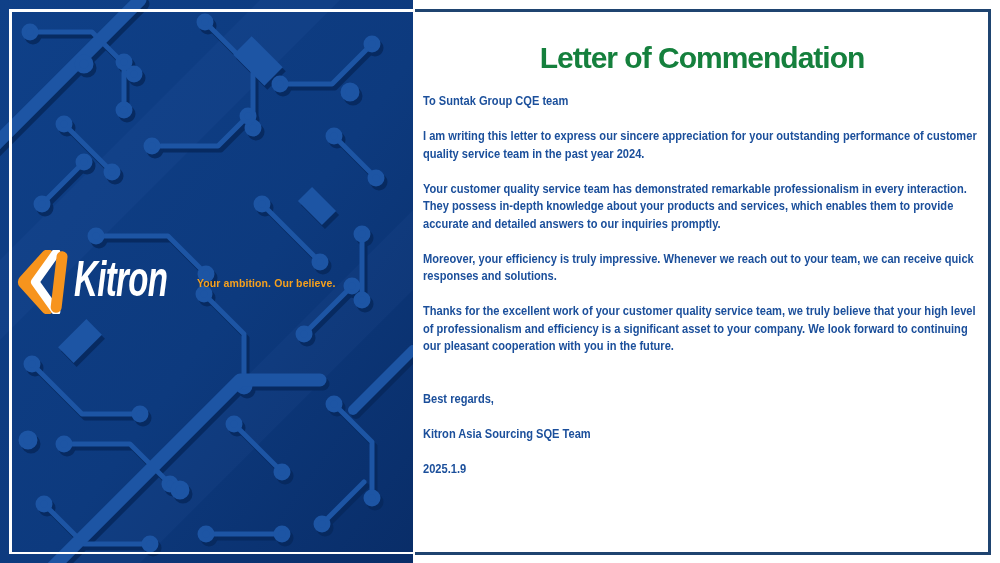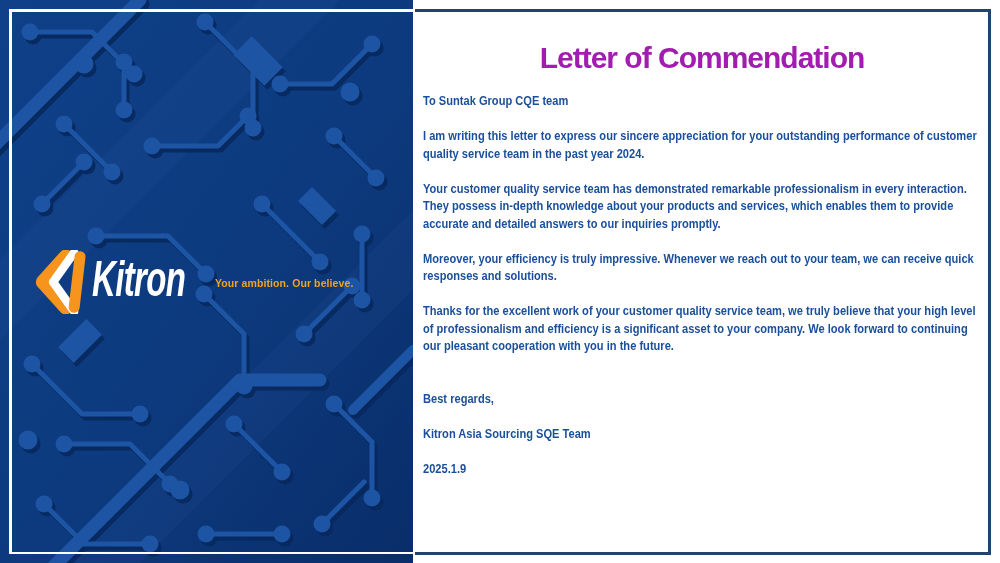--- a/index.html
+++ b/index.html
@@ -18,39 +18,39 @@
   .fw-left   { left:9px;  top:9px;   width:2.5px; height:545px; }
   .fw-bottom { left:9px;  top:551.5px; width:404px; height:2.5px; }
 
   
   .frame-navy { position:absolute; background:#1f4470; z-index:4; }
   .fn-top    { left:415px; top:9px;    width:576px; height:3px; }
   .fn-right  { left:988px; top:9px;    width:3px;   height:545.5px; }
   .fn-bottom { left:415px; top:551.5px; width:576px; height:3px; }
 
   
-  .logo-block { position:absolute; left:0; top:240px; width:413px; height:90px; z-index:5;margin-left:18px; }
+  .logo-block { position:absolute; left:0; top:240px; width:413px; height:90px; z-index:5; }
   .logo-icon { position:absolute; left:13px; top:10px; width:56px; height:64px; }
   .logo-word {
     position:absolute; left:74px; top:14px;
     font-size:50px; line-height:1; font-weight:bold; font-style:italic;
     color:#ffffff; letter-spacing:-1px; white-space:nowrap;
     transform:scaleX(0.66); transform-origin:0 0;
   }
   .logo-tagline {
     position:absolute; left:197px; top:37px;
     font-size:10.5px; font-weight:bold; color:#f7a11d;
     letter-spacing:0.1px; white-space:nowrap;
   }
 
   
   .letter-panel { position:absolute; left:413px; top:0; width:587px; height:563px; background:#ffffff; z-index:1; }
   .letter-title {
     position:absolute; left:0; top:41px; width:578px; text-align:center;
-    font-size:30px; font-weight:bold; color:#a21caf; letter-spacing:-1px;
+    font-size:30px; font-weight:bold; color:#15803d; letter-spacing:-1px;
   }
   .letter-body {
     position:absolute; left:10px; top:92px; width:685px;
     transform:scaleX(0.822); transform-origin:0 0;
     font-size:13.5px; font-weight:bold; line-height:17.5px; color:#1b4f9b;
   }
   .letter-body p { margin:0; }
   .gap1 { margin-top:17.5px !important; }
   .gap2 { margin-top:35px !important; }
 </style>

